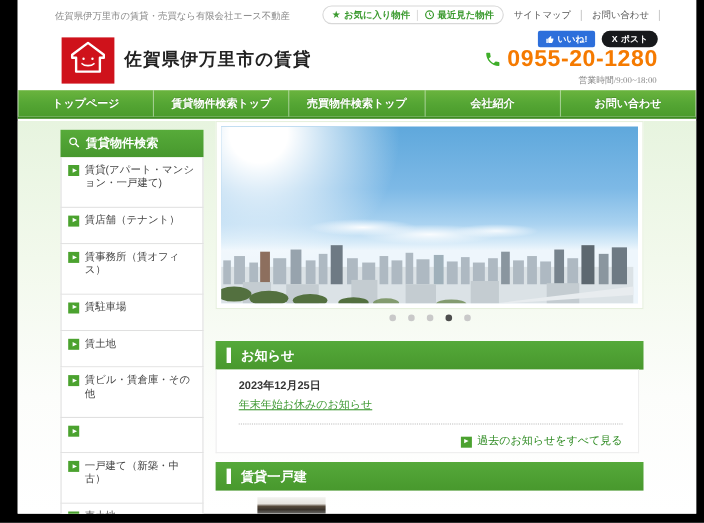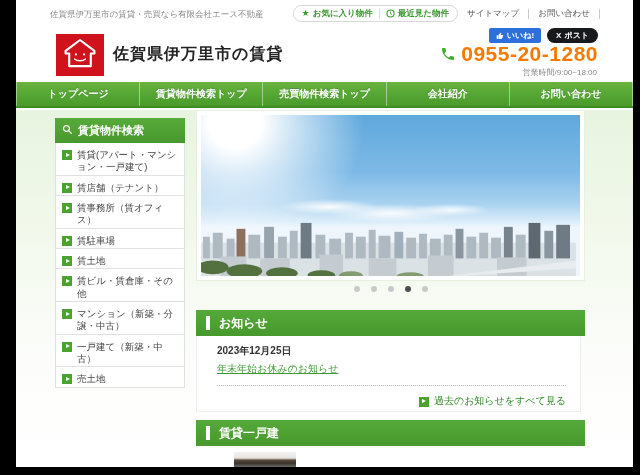--- a/index.html
+++ b/index.html
@@ -22,36 +22,36 @@
   
   .header { position:absolute; left:0; top:27px; right:0; height:55px; background:#fff; }
   .logo { position:absolute; left:40px; top:7px; width:48px; height:42px; background:#cf121b; display:flex; align-items:center; justify-content:center; }
   .company { position:absolute; left:97px; top:17px; font-size:16px; font-weight:bold; color:#222; letter-spacing:1px; }
   .sns { position:absolute; right:35px; top:1px; display:flex; gap:6px; align-items:center; }
   .like-btn { display:flex; align-items:center; gap:3px; background:#2d6fdb; color:#fff; font-size:8px; font-weight:bold; padding:2px 7px; border-radius:2px; cursor:pointer; }
   .post-btn { display:flex; align-items:center; gap:3px; background:#17191c; color:#fff; font-size:8px; font-weight:bold; padding:2px 9px; border-radius:8px; cursor:pointer; }
   .post-x { font-weight:bold; font-size:8px; }
   .phone-row { position:absolute; right:35px; top:15px; display:flex; align-items:center; gap:5px; }
   .phone-num { font-size:21px; font-weight:bold; color:#f57a00; letter-spacing:0.5px; }
-  .hours { position:absolute; right:36px; top:40px; font-size:8px; color:#888; }
+  .hours { position:absolute; right:36px; top:40px; font-size:8px; color:#888;font-family:Liberation Serif, serif; }
 
   
   .nav { position:absolute; left:0; top:82px; right:0; height:26px; display:flex;
          background:linear-gradient(180deg,#6ab43e 0%,#55a634 50%,#4a9b2b 100%); border-bottom:2px solid #3e8c22; }
   .nav-item { flex:1; display:flex; align-items:center; justify-content:center; color:#fff; font-size:10px; font-weight:bold; cursor:pointer; border-left:1px solid rgba(255,255,255,.45); text-shadow:0 -1px 0 rgba(0,0,0,.15); }
   .nav-item:last-child { border-right:1px solid rgba(255,255,255,.45); }
 
   
   .content { position:absolute; left:0; top:110px; right:0; bottom:0;
              background:linear-gradient(180deg,#e7f4df 0%,#f2f9ec 35%,#fcfdfb 70%,#ffffff 100%); }
 
   
   .sidebar { position:absolute; left:39px; top:8px; width:130px; }
   .sb-header { background:linear-gradient(180deg,#57ab3a,#47982d); color:#fff; font-weight:bold; font-size:11px; padding:5px 7px; display:flex; gap:5px; align-items:center; }
-  .sb-item { background:#fff; border:1px solid #e0e0e0; border-top:none; padding:6px 5px 1px 6px; font-size:9.5px; color:#444; display:flex; gap:5px; line-height:1.3; cursor:pointer; }
+  .sb-item { background:#fff; border:1px solid #e0e0e0; border-top:none; padding:6px 5px 14px 6px; font-size:9.5px; color:#444; display:flex; gap:5px; line-height:1.3; cursor:pointer; }
   .bullet { flex:0 0 10px; width:10px; height:10px; background:#4ba22f; position:relative; margin-top:1px; }
   .bullet::after { content:""; position:absolute; left:3.5px; top:2.5px; border-left:4px solid #fff; border-top:2.5px solid transparent; border-bottom:2.5px solid transparent; }
   .sb-gap { height:10px; }
 
   
   .hero-box { position:absolute; left:180px; top:110px; width:389px; height:171px; background:#fff; border:1px solid #e6f0dd; padding:4px; }
   .hero { position:relative; width:100%; height:100%; overflow:hidden;
           background:linear-gradient(180deg,#5fa8dc 0%,#7db9e6 35%,#a9d2f0 55%,#d9ecf9 66%,#eef6fc 70%); }
   .sun { position:absolute; inset:0; background:radial-gradient(circle at 9% 4%, #ffffff 0%, #ffffff 7%, rgba(255,255,255,.65) 16%, rgba(255,255,255,0) 34%); }
   .clouds { position:absolute; inset:0; background:
@@ -187,21 +187,20 @@
             <span class="bullet"></span>
             <span>賃土地</span>
           </div>
       <div class="sb-item">
             <span class="bullet"></span>
             <span>賃ビル・賃倉庫・その他</span>
           </div>
 
       <div class="sb-item">
             <span class="bullet"></span>
-            <span>マンション（新築・分譲・中古）</span>
           </div>
       <div class="sb-item">
             <span class="bullet"></span>
             <span>一戸建て（新築・中古）</span>
           </div>
       <div class="sb-item">
             <span class="bullet"></span>
             <span>売土地</span>
           </div>
 

